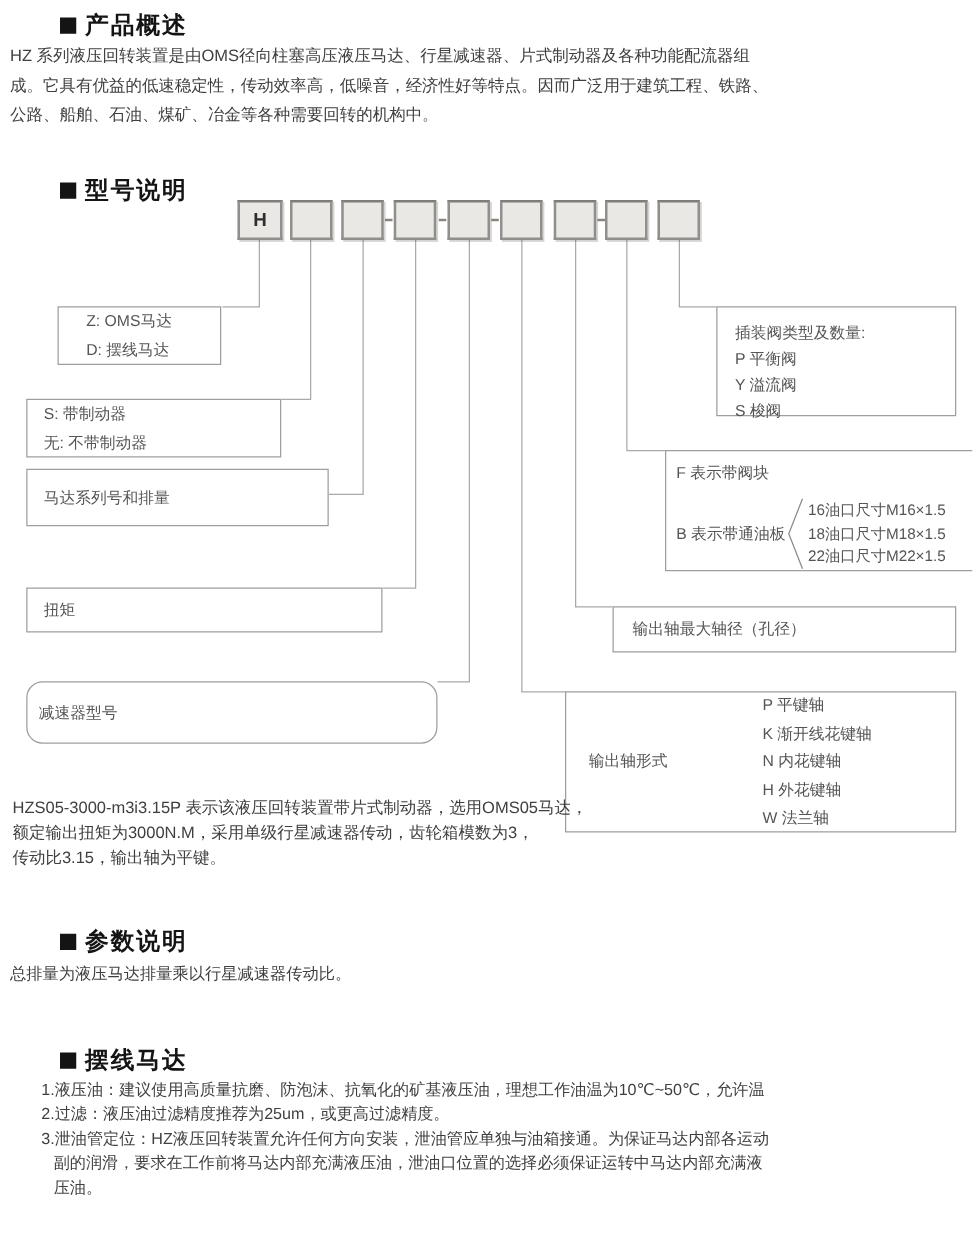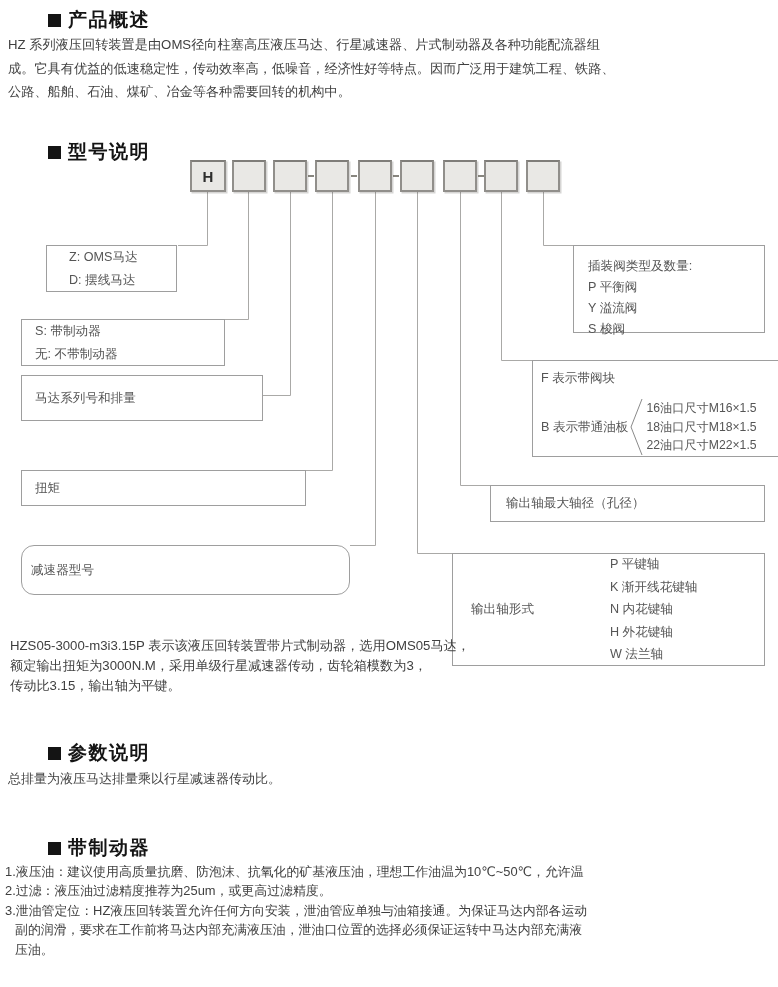--- a/index.html
+++ b/index.html
@@ -6,21 +6,21 @@
   .page{
     position:relative;width:778px;height:987px;background:#ffffff;overflow:hidden;
     font-family:"Liberation Sans","DejaVu Sans",sans-serif;color:#3f3f3f;
   }
   
   .sec-heading{position:absolute;left:8px;display:flex;align-items:center;gap:7px;height:22px;padding-left:40px;}
   .sq{width:13px;height:13px;background:#141414;flex:0 0 auto;}
   .sec-title{font-size:19px;font-weight:bold;color:#141414;letter-spacing:1.5px;white-space:nowrap;}
   
   .body-par{position:absolute;font-size:13.2px;line-height:23.5px;color:#3f3f3f;white-space:nowrap;}
-  .note-par{position:absolute;font-size:12.9px;line-height:19.4px;color:#3f3f3f;white-space:nowrap;}
+  .note-par{position:absolute;font-size:12.9px;line-height:19.4px;color:#3f3f3f;white-space:nowrap;margin-left:28px;}
   .note-line.indent{padding-left:10px;}
   
   .code-box{
     position:absolute;top:160px;width:34px;height:32px;box-sizing:border-box;
     background:#e9e8e5;border:2px solid #918f8b;border-top-color:#7f7d79;
     box-shadow:1.5px 1.5px 0 rgba(90,88,84,0.25);
     display:flex;align-items:center;justify-content:center;
     font-size:15px;font-weight:bold;color:#2e2e2e;
   }
   
@@ -169,21 +169,21 @@
   <div class="sec-heading" style="top:742px;">
     <span class="sq"></span>
     <span class="sec-title">参数说明</span>
   </div>
   <div class="body-par" style="left:8px;top:767px;font-size:13px;">
     <div>总排量为液压马达排量乘以行星减速器传动比。</div>
   </div>
 
   <div class="sec-heading" style="top:837px;">
     <span class="sq"></span>
-    <span class="sec-title">带制动器</span>
+    <span class="sec-title">摆线马达</span>
   </div>
   <div class="note-par" style="left:5px;top:862px;">
     <div class="note-line">1.液压油：建议使用高质量抗磨、防泡沫、抗氧化的矿基液压油，理想工作油温为10℃~50℃，允许温</div>
     <div class="note-line">2.过滤：液压油过滤精度推荐为25um，或更高过滤精度。</div>
     <div class="note-line">3.泄油管定位：HZ液压回转装置允许任何方向安装，泄油管应单独与油箱接通。为保证马达内部各运动</div>
     <div class="note-line indent">副的润滑，要求在工作前将马达内部充满液压油，泄油口位置的选择必须保证运转中马达内部充满液</div>
     <div class="note-line indent">压油。</div>
   </div>
 
 </div>

